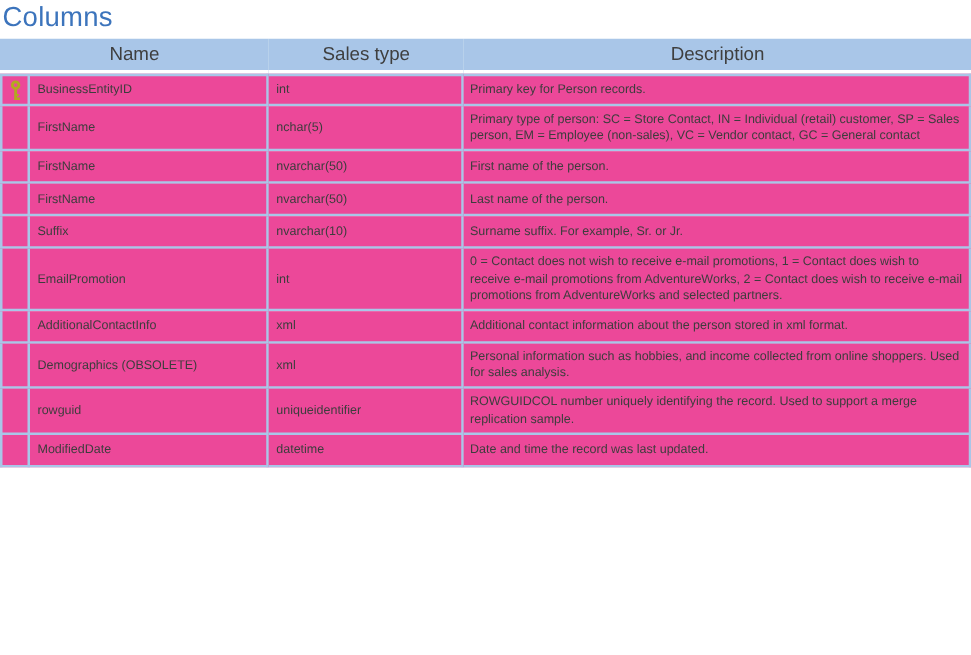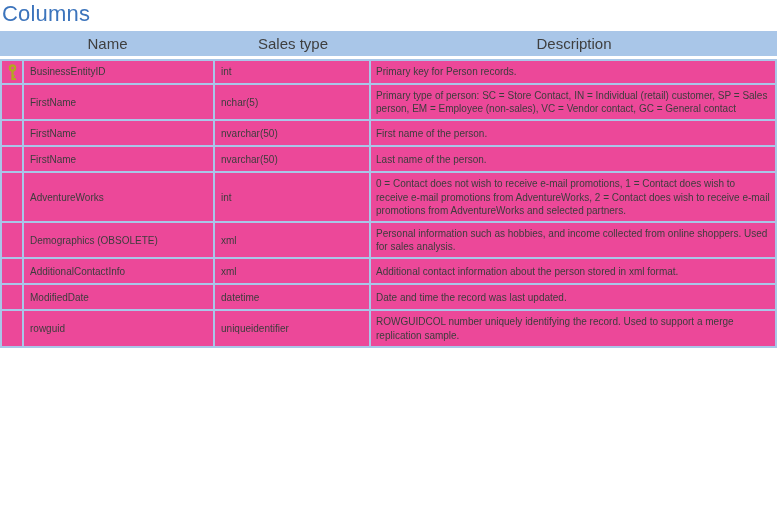--- a/index.html
+++ b/index.html
@@ -133,61 +133,69 @@
 
     <tr>
       <td class="key-cell">
         
       </td>
       <td class="name-cell">FirstName</td>
       <td class="type-cell">nvarchar(50)</td>
       <td class="desc-cell">Last name of the person.</td>
     </tr>
 
-
-    <tr>
-      <td class="key-cell">
-        
-      </td>
-      <td class="name-cell">AdventureWorks</td>
+    <tr>
+      <td class="key-cell">
+        
+      </td>
+      <td class="name-cell">Suffix</td>
+      <td class="type-cell">nvarchar(10)</td>
+      <td class="desc-cell">Surname suffix. For example, Sr. or Jr.</td>
+    </tr>
+
+    <tr>
+      <td class="key-cell">
+        
+      </td>
+      <td class="name-cell">EmailPromotion</td>
       <td class="type-cell">int</td>
       <td class="desc-cell">0 = Contact does not wish to receive e-mail promotions, 1 = Contact does wish to receive e-mail promotions from AdventureWorks, 2 = Contact does wish to receive e-mail promotions from AdventureWorks and selected partners.</td>
+    </tr>
+
+    <tr>
+      <td class="key-cell">
+        
+      </td>
+      <td class="name-cell">AdditionalContactInfo</td>
+      <td class="type-cell">xml</td>
+      <td class="desc-cell">Additional contact information about the person stored in xml format.</td>
     </tr>
 
     <tr>
       <td class="key-cell">
         
       </td>
       <td class="name-cell">Demographics (OBSOLETE)</td>
       <td class="type-cell">xml</td>
       <td class="desc-cell">Personal information such as hobbies, and income collected from online shoppers. Used for sales analysis.</td>
     </tr>
 
     <tr>
       <td class="key-cell">
         
       </td>
-      <td class="name-cell">AdditionalContactInfo</td>
-      <td class="type-cell">xml</td>
-      <td class="desc-cell">Additional contact information about the person stored in xml format.</td>
+      <td class="name-cell">rowguid</td>
+      <td class="type-cell">uniqueidentifier</td>
+      <td class="desc-cell">ROWGUIDCOL number uniquely identifying the record. Used to support a merge replication sample.</td>
     </tr>
 
     <tr>
       <td class="key-cell">
         
       </td>
       <td class="name-cell">ModifiedDate</td>
       <td class="type-cell">datetime</td>
       <td class="desc-cell">Date and time the record was last updated.</td>
     </tr>
-
-    <tr>
-      <td class="key-cell">
-        
-      </td>
-      <td class="name-cell">rowguid</td>
-      <td class="type-cell">uniqueidentifier</td>
-      <td class="desc-cell">ROWGUIDCOL number uniquely identifying the record. Used to support a merge replication sample.</td>
-    </tr>
   </tbody>
   </table>
 
 </div>
 
 </body></html>

